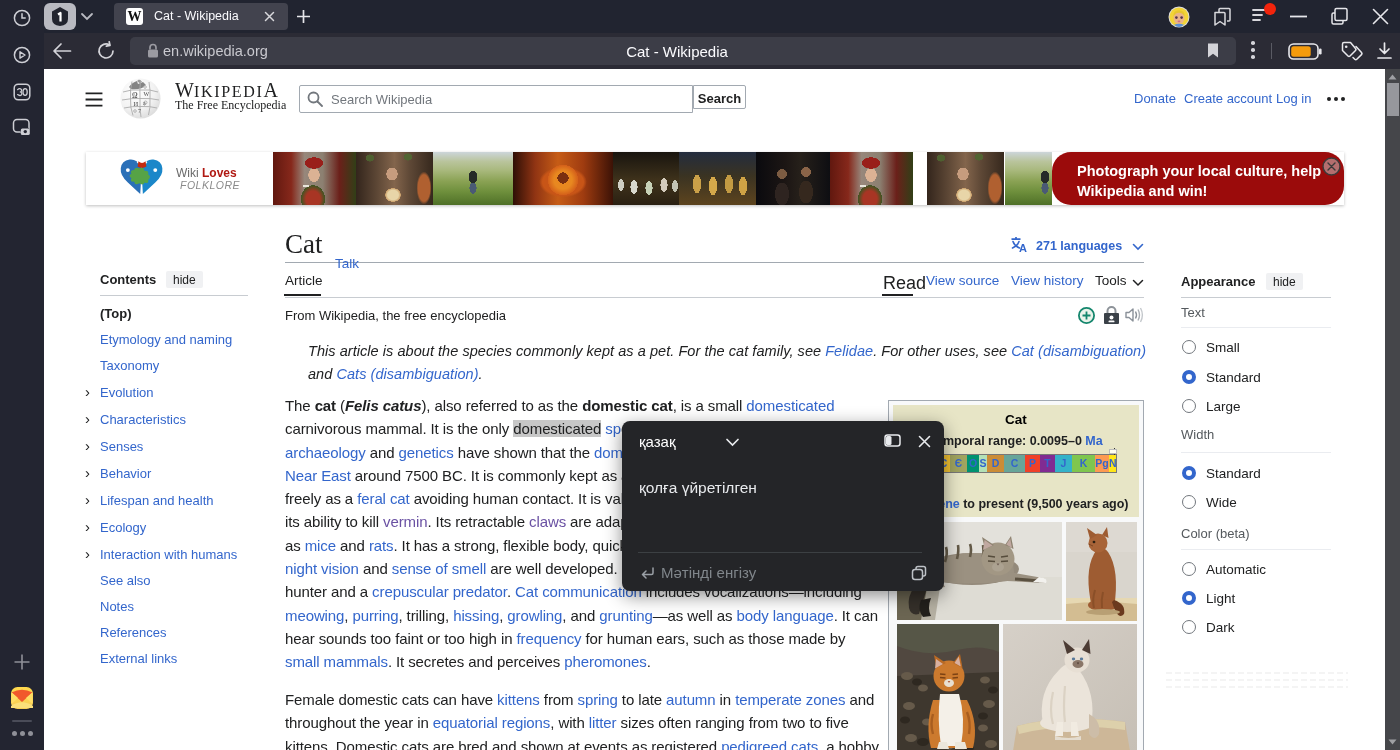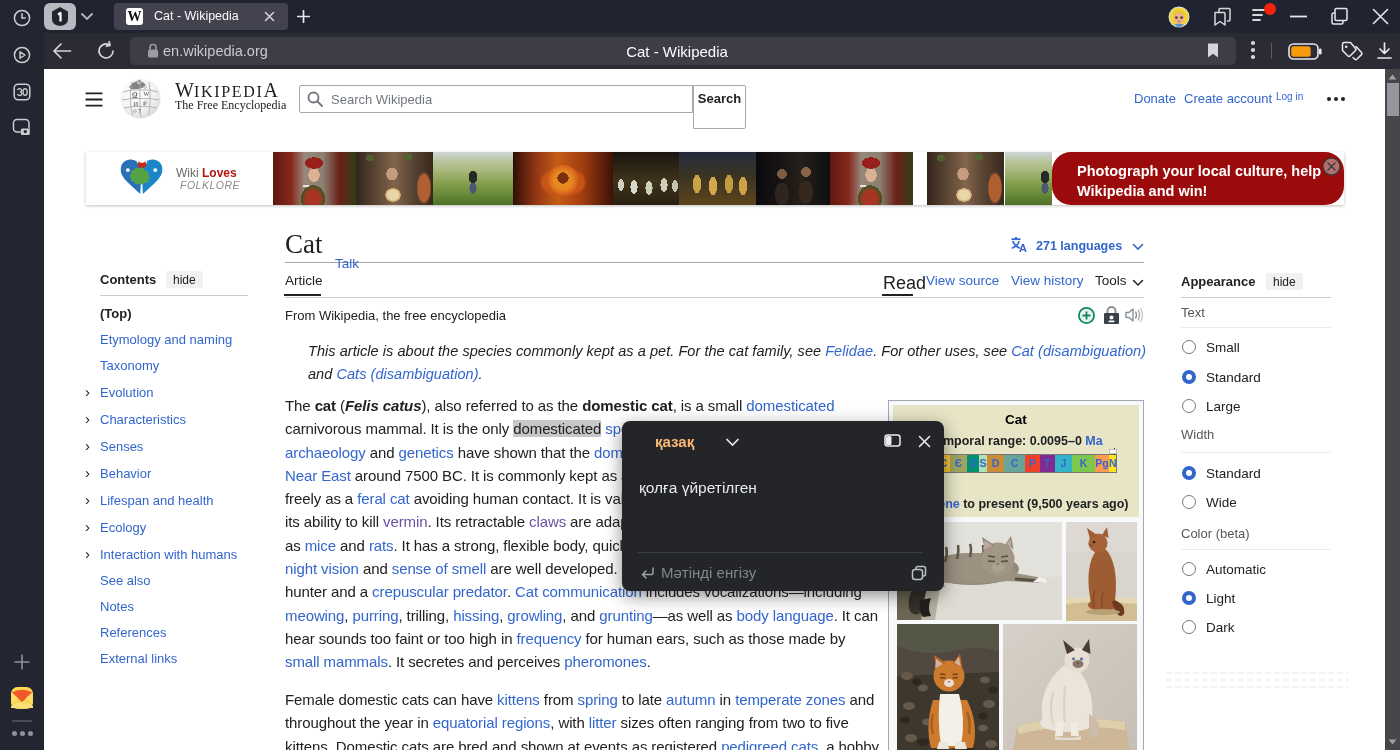--- a/index.html
+++ b/index.html
@@ -253,24 +253,24 @@
     <text x="18" y="34.5" font-size="6" fill="#4a4a4a" font-family="Liberation Serif">7</text>
   </svg>
   <div class="abs" style="left:131px;top:10px;font-family:'Liberation Serif',serif;color:#202122;"><span style="font-size:20px;">W</span><span style="font-size:16px;letter-spacing:1.7px;">IKIPEDI</span><span style="font-size:20px;">A</span></div>
   <div class="abs" style="left:131px;top:29px;font-family:'Liberation Serif',serif;font-size:12px;color:#202122;">The Free Encyclopedia</div>
   <div class="abs" style="left:255px;top:16px;width:394px;height:28px;border:1px solid #a2a9b1;border-radius:2px 0 0 2px;background:#fff;"></div>
   <svg class="abs" style="left:263px;top:22px" width="16" height="16" viewBox="0 0 16 16">
         <circle cx="6.5" cy="6.5" r="5" fill="none" stroke="#72777d" stroke-width="1.8"></circle>
         <path d="M10.5 10.5 L15 15" stroke="#72777d" stroke-width="1.8" stroke-linecap="round"></path>
       </svg>
   <div class="abs" style="left:287px;top:23px;font-size:13px;color:#72777d;">Search Wikipedia</div>
-  <div class="abs" style="left:649px;top:16px;width:53px;height:44px;border:1px solid #a2a9b1;border-radius:0 2px 2px 0;background:#fff;font-size:13px;font-weight:bold;color:#202122;text-align:center;line-height:26px;">Search</div>
+  <div class="abs" style="left:649px;top:16px;width:53px;height:24px;border:1px solid #a2a9b1;border-radius:0 2px 2px 0;background:#fff;font-size:13px;font-weight:bold;color:#202122;text-align:center;line-height:26px;">Search</div>
   <div class="abs" style="left:1090px;top:22px;font-size:13px;color:#36c;">Donate</div>
   <div class="abs" style="left:1140px;top:22px;font-size:13px;color:#36c;">Create account</div>
-  <div class="abs" style="left:1232px;top:22px;font-size:10px;color:#36c;">Log in</div>
+  <div class="abs" style="left:1232px;top:22px;font-size:13px;color:#36c;">Log in</div>
   <div class="abs" style="left:1283px;top:28px;width:21px;height:5px;">
     <span style="position:absolute;left:0;width:4px;height:4px;border-radius:50%;background:#202122;"></span>
     <span style="position:absolute;left:7px;width:4px;height:4px;border-radius:50%;background:#202122;"></span>
     <span style="position:absolute;left:14px;width:4px;height:4px;border-radius:50%;background:#202122;"></span>
   </div>
 
   <div class="abs" id="banner" style="left:42px;top:83px;width:1258px;height:53px;background:#fff;box-shadow:0 1px 3px rgba(0,0,0,0.25);">
     <div class="abs" id="wlflogo" style="left:0;top:0;width:187px;height:53px;background:#fff;">
       <svg class="abs" style="left:33px;top:5px" width="46" height="43" viewBox="0 0 52 47">
         <path d="M25 10 Q20 1 12 2 Q3 3 2 12 Q1 20 10 28 L24 41 L25 24 Z" fill="#2a70b8"></path>
@@ -557,21 +557,21 @@
       <path d="M50 68 Q46 86 50 100 M62 62 Q60 84 62 98" stroke="#dbd2c4" stroke-width="2.2" fill="none"></path>
       <path d="M86 90 Q98 96 96 110 Q92 118 86 110 Z" fill="#cdbda8"></path>
       <path d="M54 98 L52 112 L60 112 L60 98 Z M68 98 L68 112 L76 112 L74 98 Z" fill="#f1ebe1"></path>
       <path d="M52 112 Q66 116 78 112 L78 116 L52 116 Z" fill="#e4dccf"></path>
     </svg>
   </div>
 </div>
 </div>
 
 <div class="abs" id="popup" style="left:622px;top:421px;width:322px;height:170px;background:#242528;border-radius:8px;box-shadow:0 5px 18px rgba(0,0,0,0.45);z-index:40;">
-  <div class="abs" style="left:17px;top:12px;font-size:15px;font-weight:bold;color:#fdba74;margin-left:16px;">қазақ</div>
+  <div class="abs" style="left:17px;top:12px;font-size:15px;font-weight:normal;color:#ffffff;">қазақ</div>
   <svg class="abs" style="left:103px;top:17px" width="15" height="9" viewBox="0 0 15 9">
       <path d="M2 1.5 L7.5 7 L13 1.5" fill="none" stroke="#e8eaed" stroke-width="1.7" stroke-linecap="round"></path>
     </svg>
   <svg class="abs" style="left:262px;top:13px" width="17" height="13" viewBox="0 0 17 13">
       <rect x="1" y="1" width="15" height="11" rx="2.5" fill="none" stroke="#e8eaed" stroke-width="1.5"></rect>
       <rect x="2" y="2" width="5.5" height="9" rx="1.5" fill="#e8eaed"></rect>
     </svg>
   <svg class="abs" style="left:296px;top:14px" width="13" height="13" viewBox="0 0 13 13">
       <path d="M1.5 1.5 L11.5 11.5 M11.5 1.5 L1.5 11.5" stroke="#e8eaed" stroke-width="1.6" stroke-linecap="round"></path>
     </svg>

